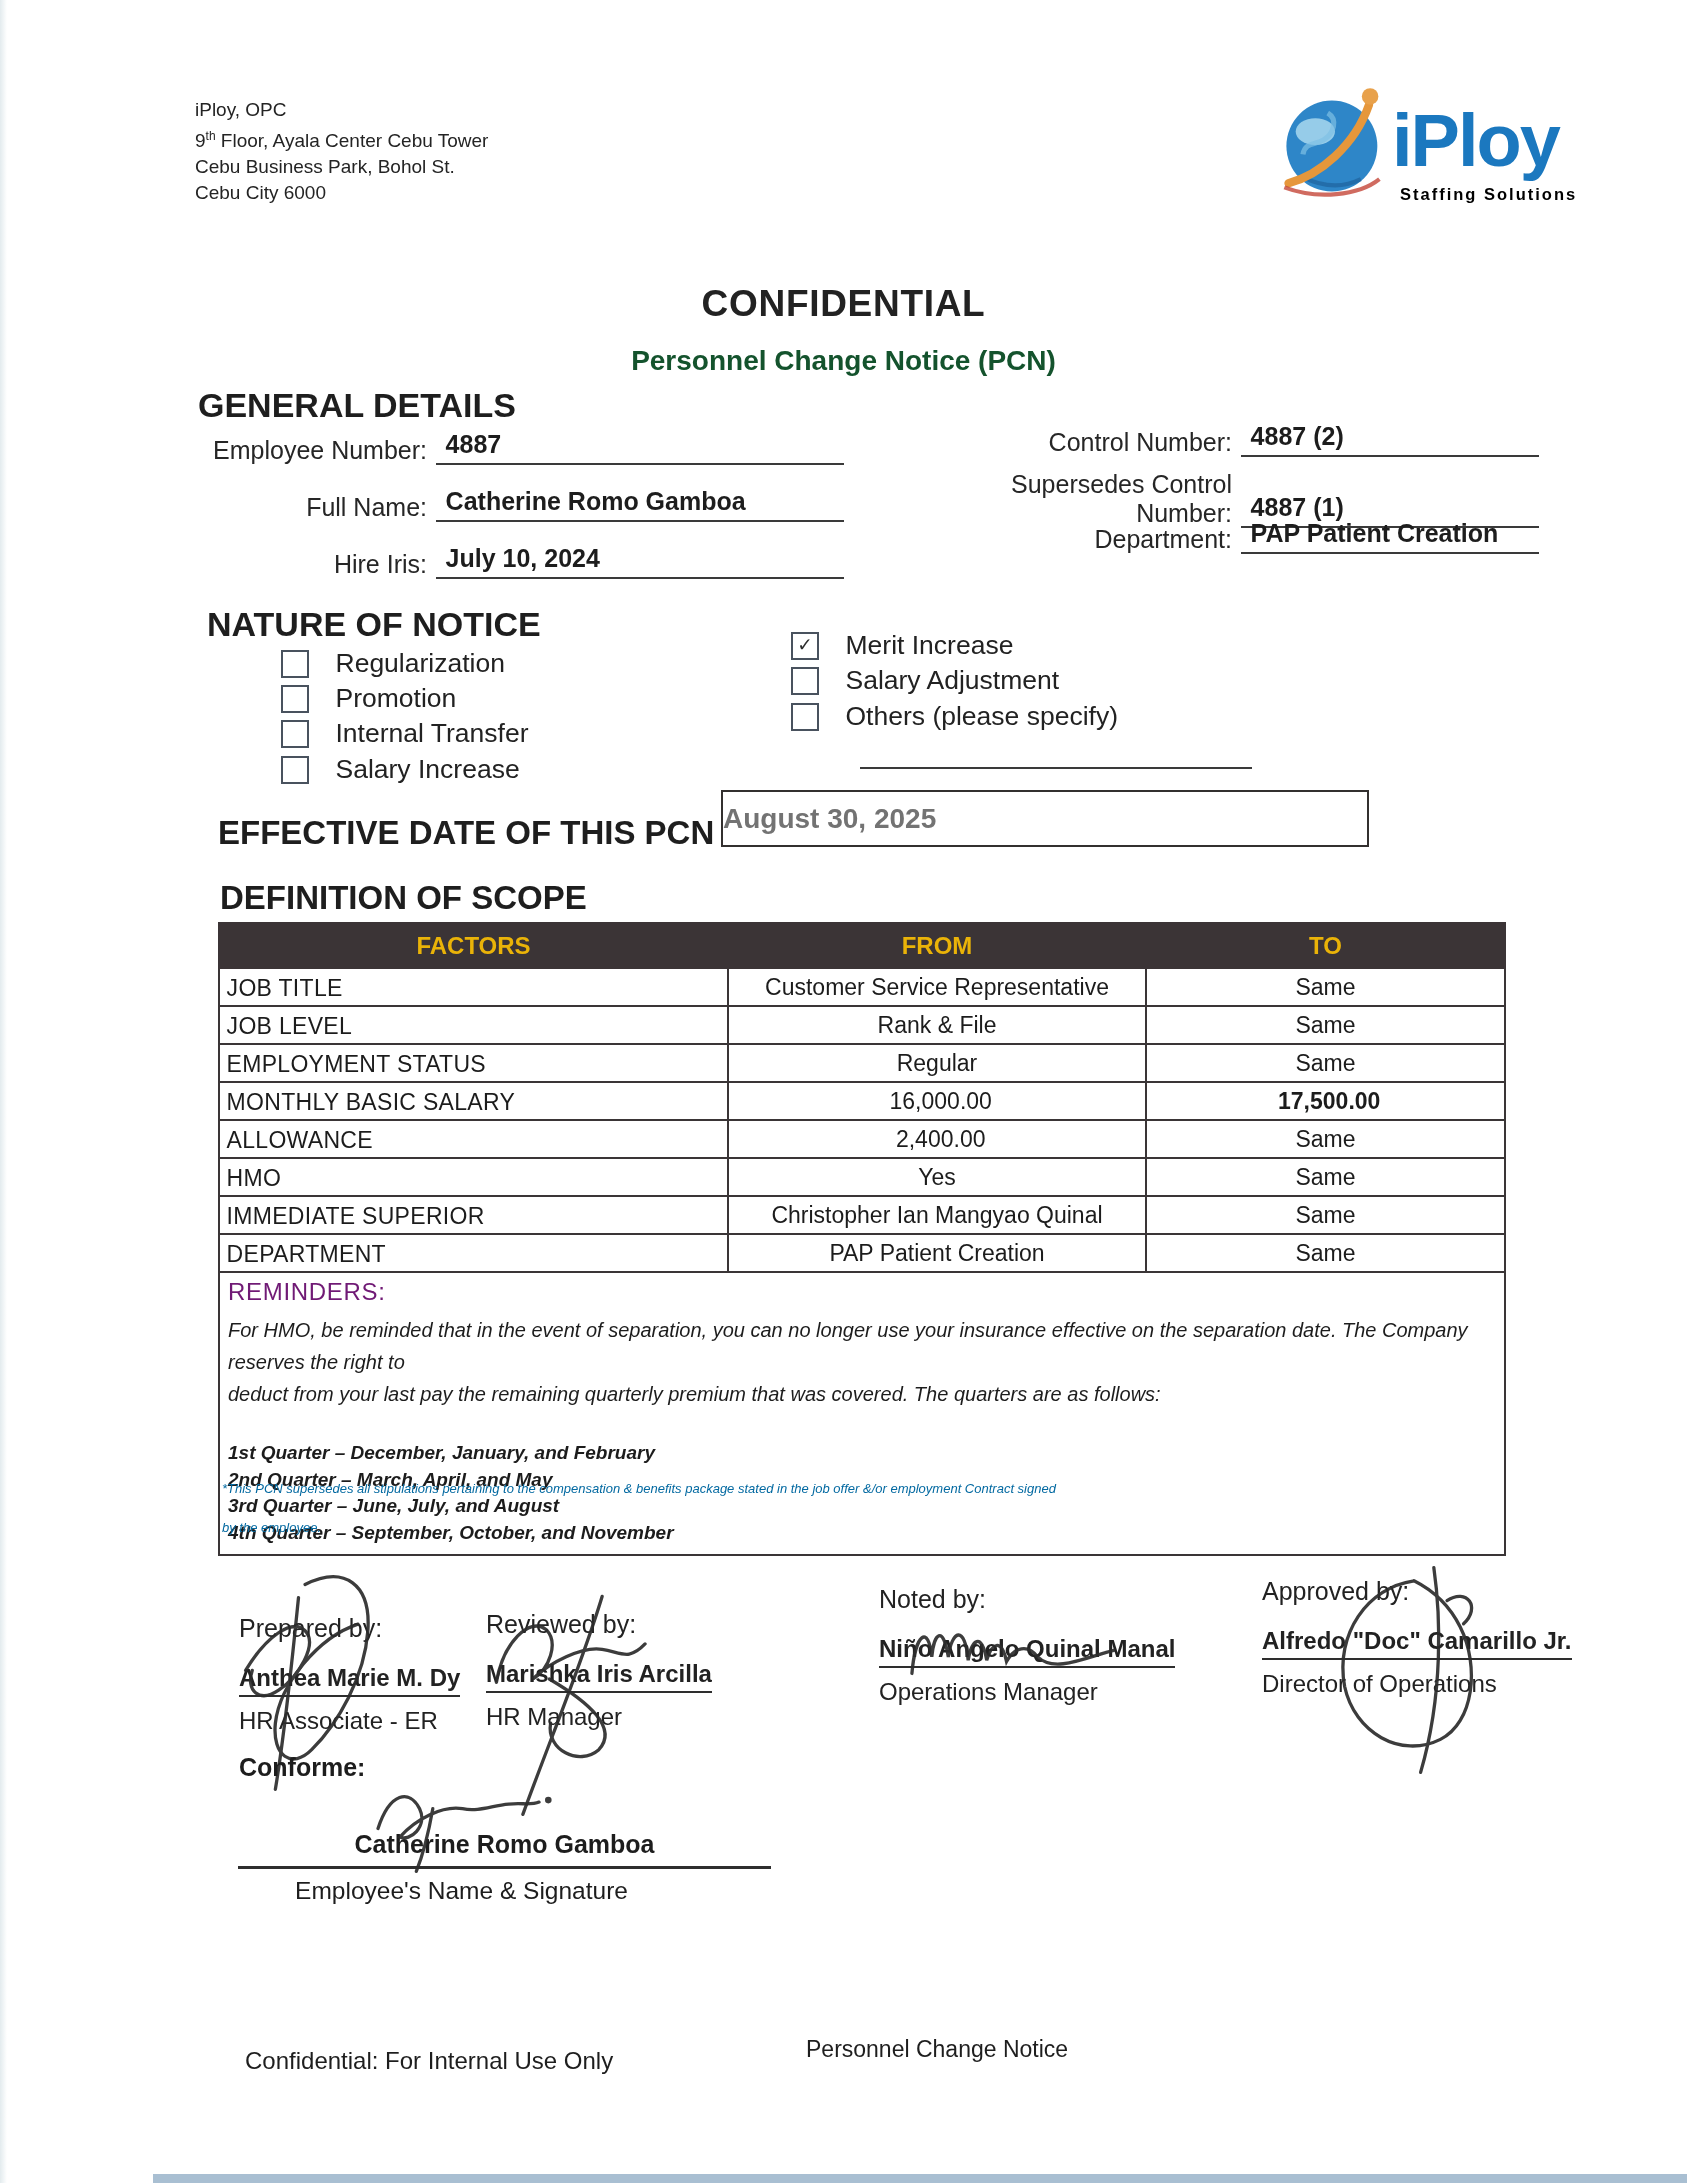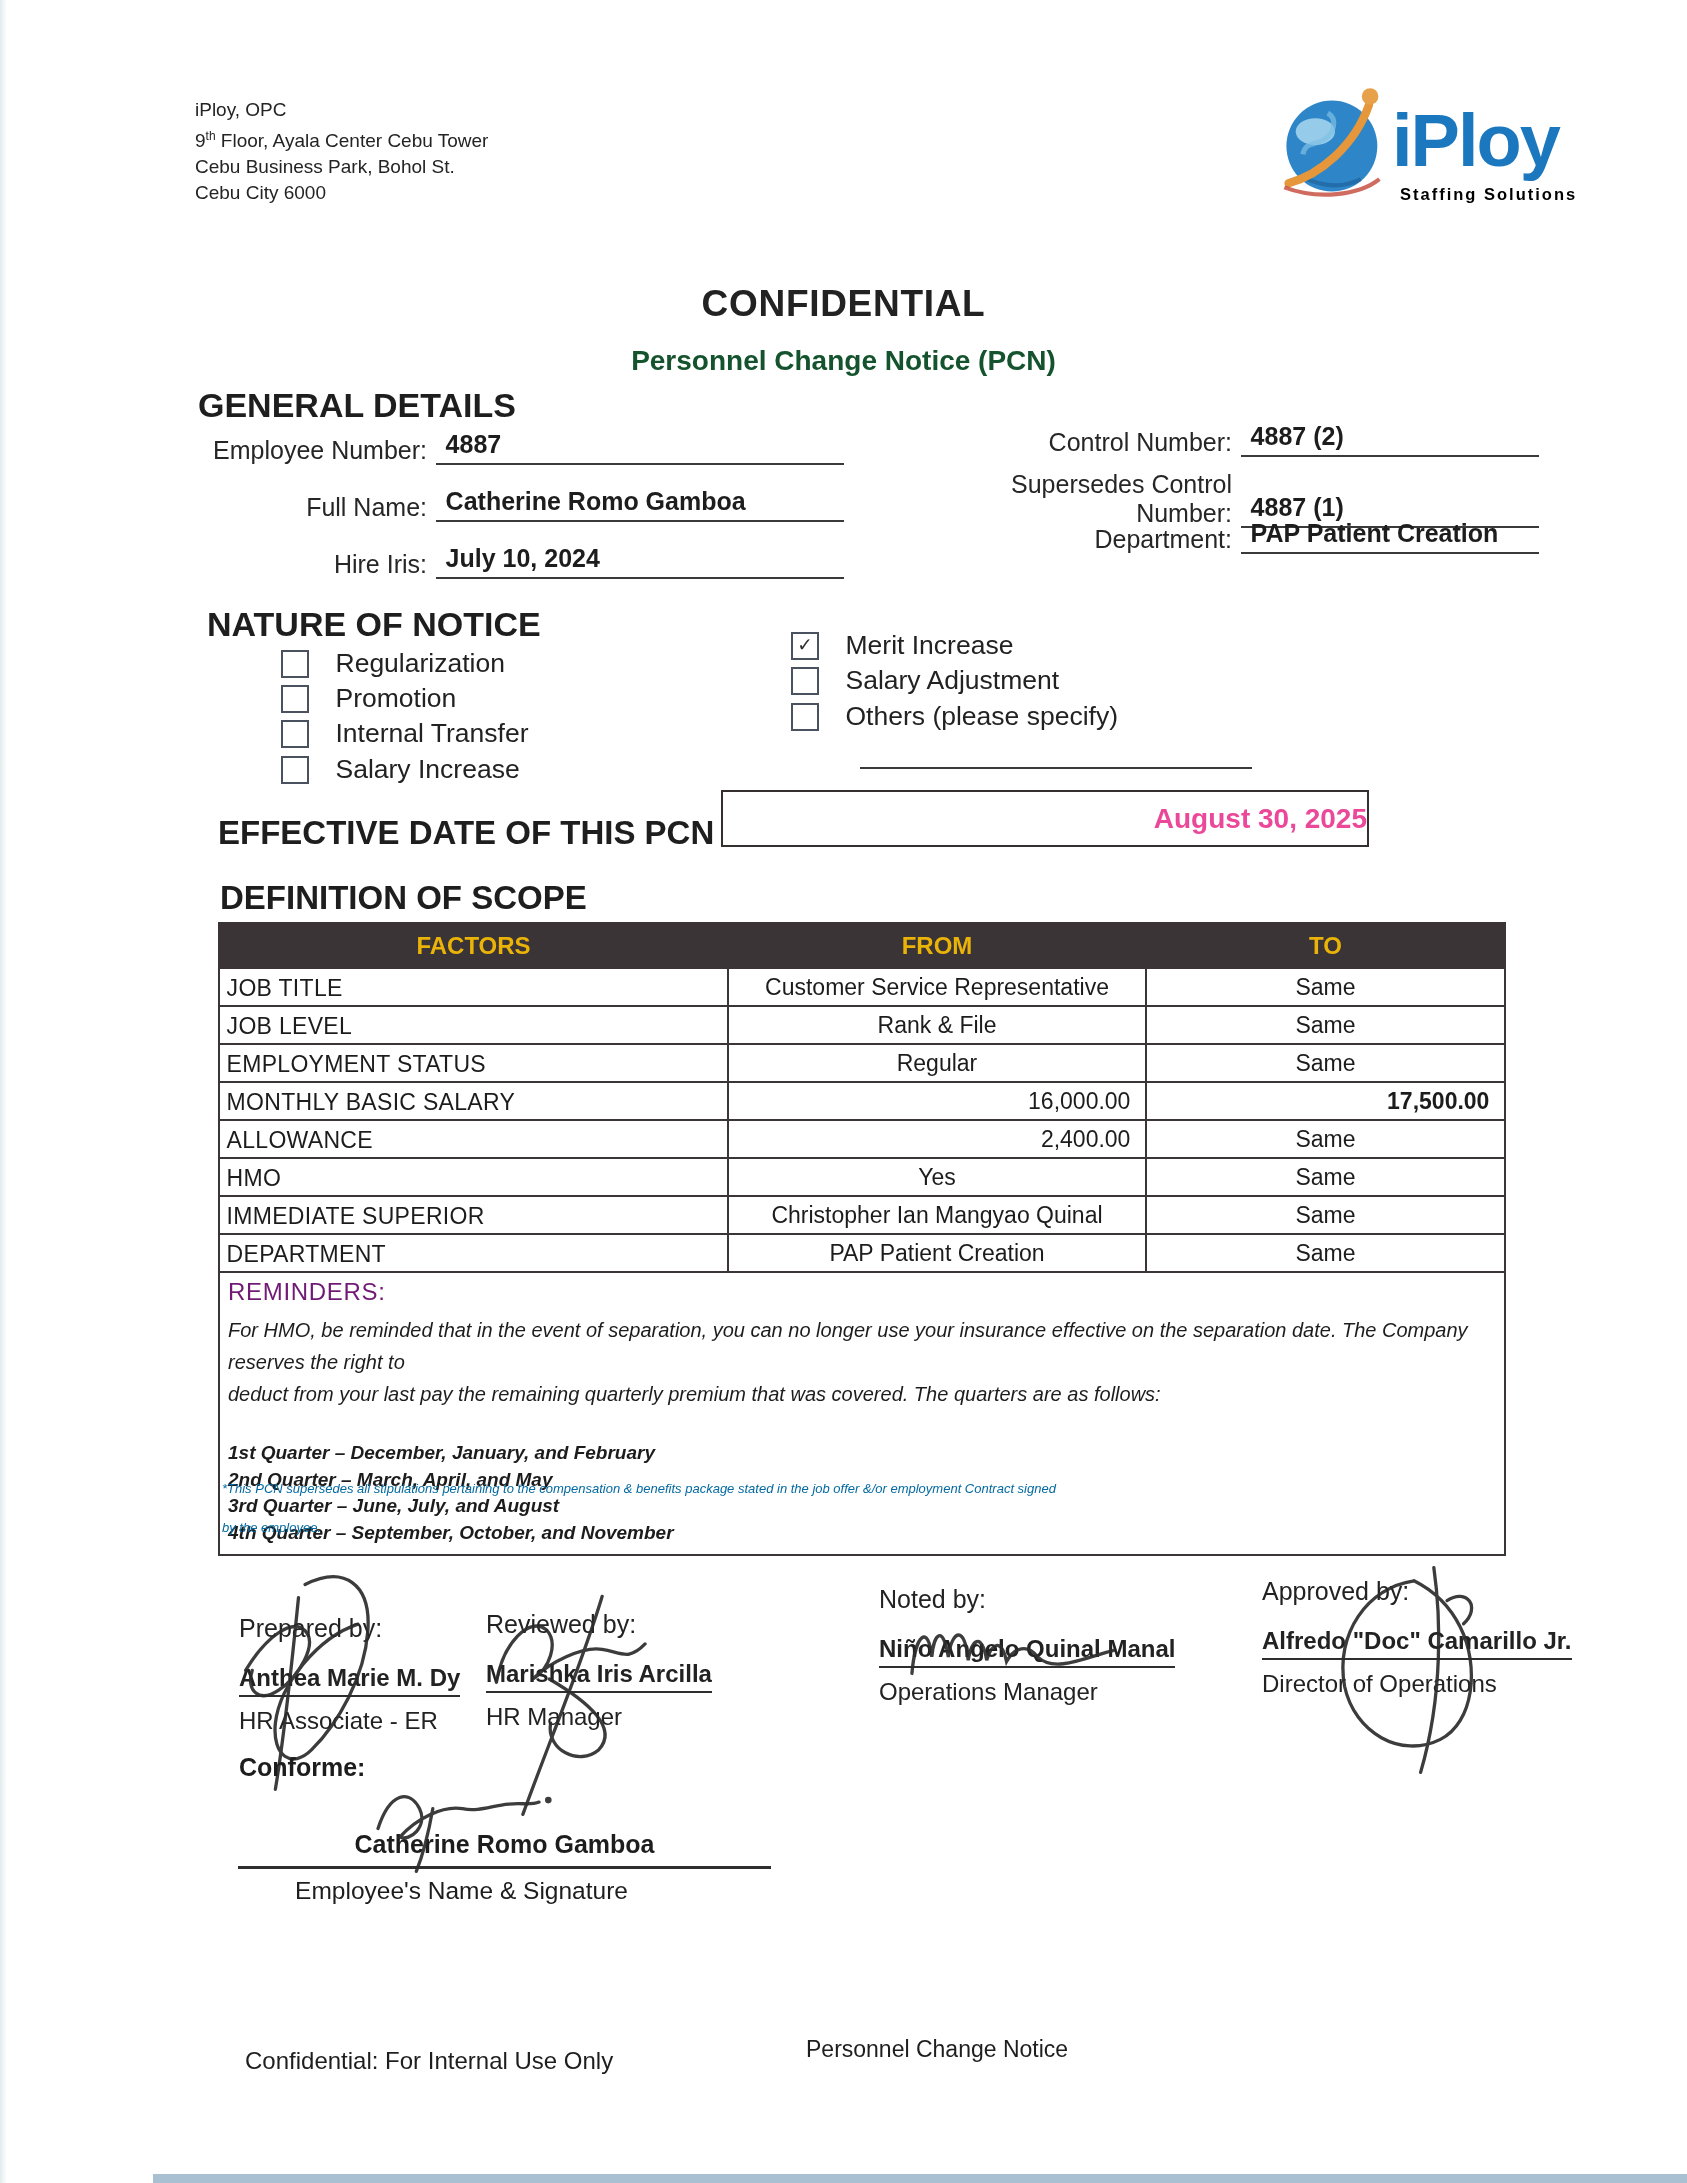--- a/index.html
+++ b/index.html
@@ -49,33 +49,33 @@
           display:flex;align-items:center;justify-content:center;background:#fff;flex:0 0 auto;}
   .cb-tick{font-size:18.5px;color:#2e2e2e;line-height:1;}
   .cbl1{left:281px;top:648px;} .cbl2{left:281px;top:683px;}
   .cbl3{left:281px;top:718px;} .cbl4{left:281px;top:754px;}
   .cbr1{left:791px;top:630px;} .cbr2{left:791px;top:665px;} .cbr3{left:791px;top:701px;}
   .others-line{position:absolute;left:860px;top:740px;width:392px;height:26.5px;
                border-bottom:2.6px solid #3a3a3a;}
 
   
   .ed-box{position:absolute;left:721px;top:790px;width:648px;height:57px;border:2.6px solid #33302f;
-          box-sizing:border-box;display:flex;align-items:center;justify-content:flex-end;
-          font-size:28px;font-weight:bold;color:#ec4899;padding-left:44px;}
+          box-sizing:border-box;display:flex;align-items:center;justify-content:flex-start;
+          font-size:28px;font-weight:bold;color:#737373;}
 
   
   .scope{position:absolute;left:218px;top:922px;width:1287px;border-collapse:collapse;
          table-layout:fixed;}
   .scope th{background:#3b3436;color:#eab308;font-size:24px;font-weight:bold;height:41px;
             border:2px solid #3b3436;text-align:center;}
   .scope td{border:2.6px solid #3a3536;font-size:23px;color:#1c1c1c;}
   .scope tbody tr{height:38px;}
   .c-factor{vertical-align:bottom;padding:0 0 3.3px 6.6px;letter-spacing:0.3px;}
   .c-from,.c-to{text-align:center;vertical-align:middle;}
-  .num{text-align:right;padding-right:14.6px;padding-left:22px;}
+  .num{text-align:center;padding-right:14.6px;padding-left:22px;}
   .bold{font-weight:bold;}
   .reminders-cell{vertical-align:top;padding:5.3px 10.6px 8px 8px;height:198px;}
   .rem-h{font-size:24px;letter-spacing:0.7px;color:#701a75;}
   .rem-line{font-style:italic;font-size:20px;line-height:32px;color:#1d1d1d;}
   .rem-line.first{margin-top:8px;}
   .rem-quarters{margin-top:30px;font-style:italic;font-weight:bold;font-size:19px;line-height:26.5px;}
 
   
   .footnote{position:absolute;left:222px;top:1481px;font-style:italic;font-size:13px;color:#0369a1;}
   .footnote .fn2{margin-top:24px;}

